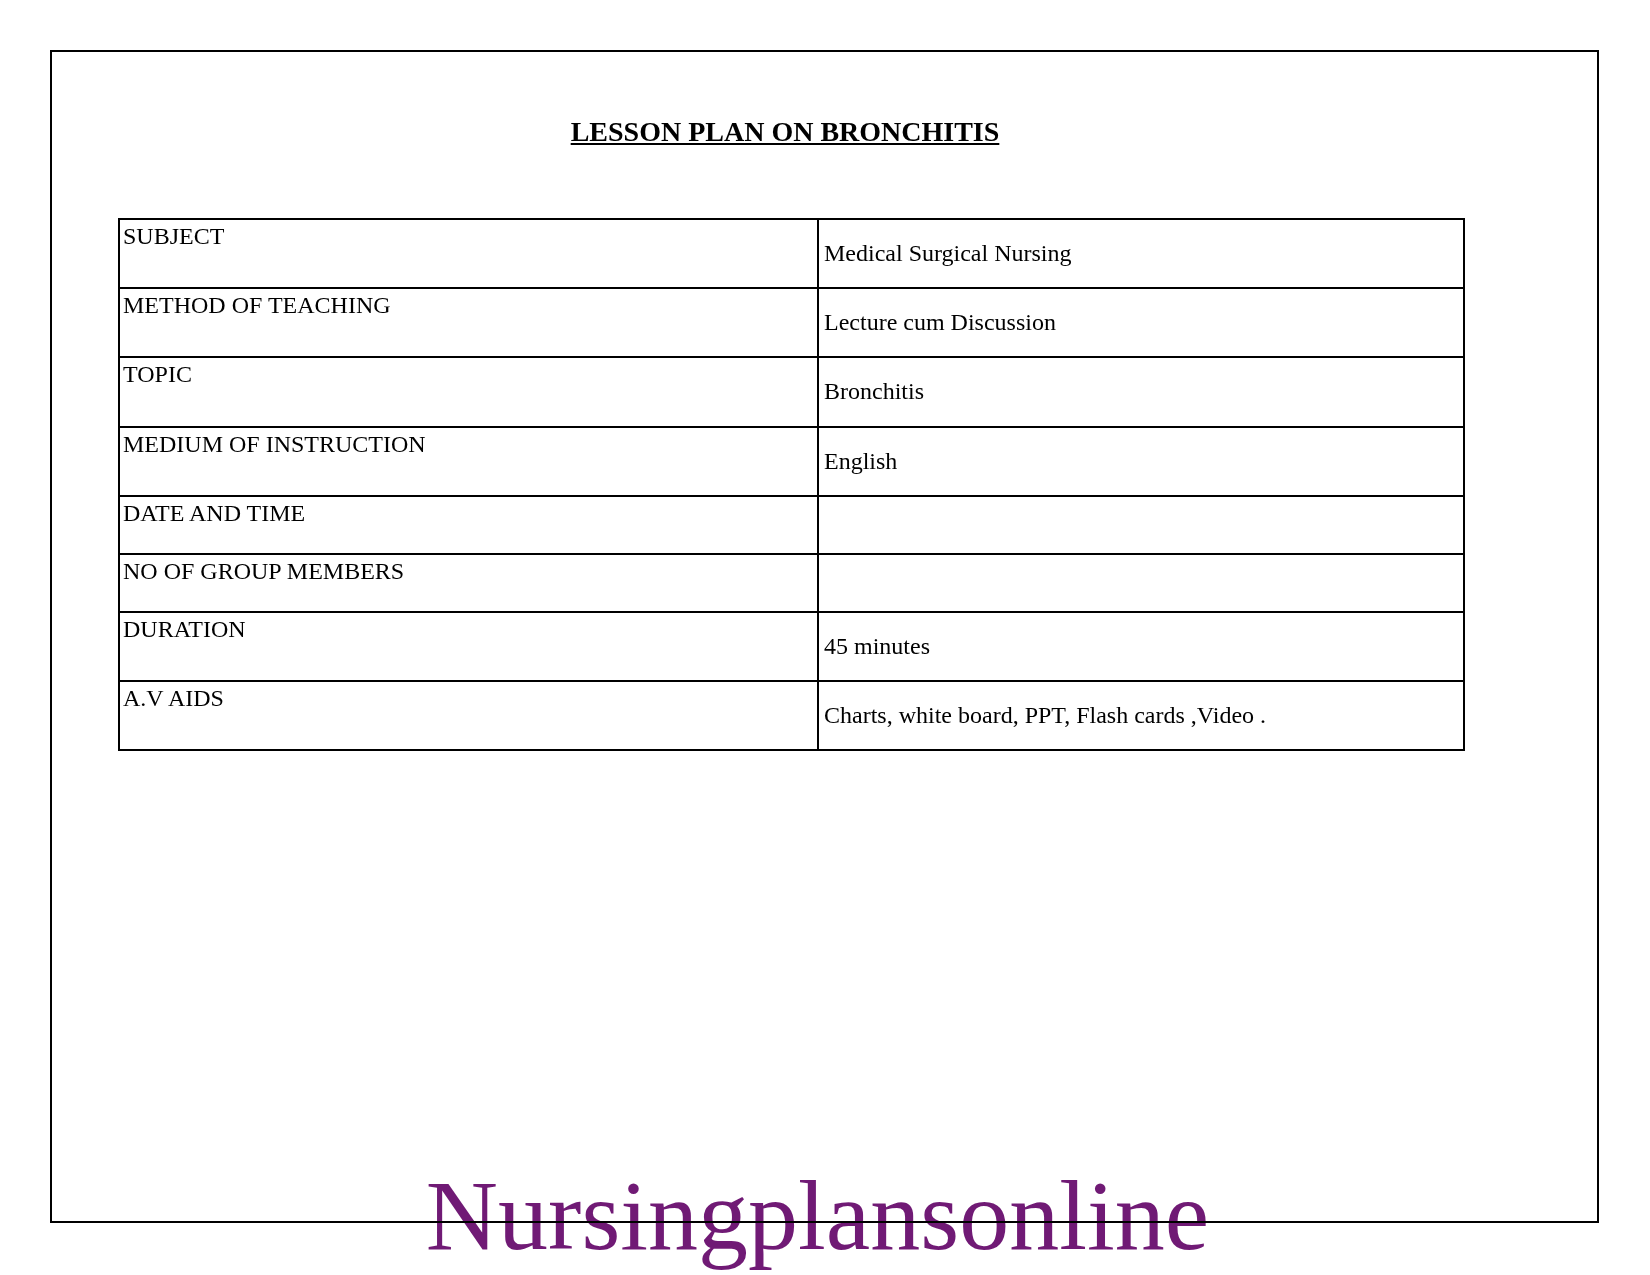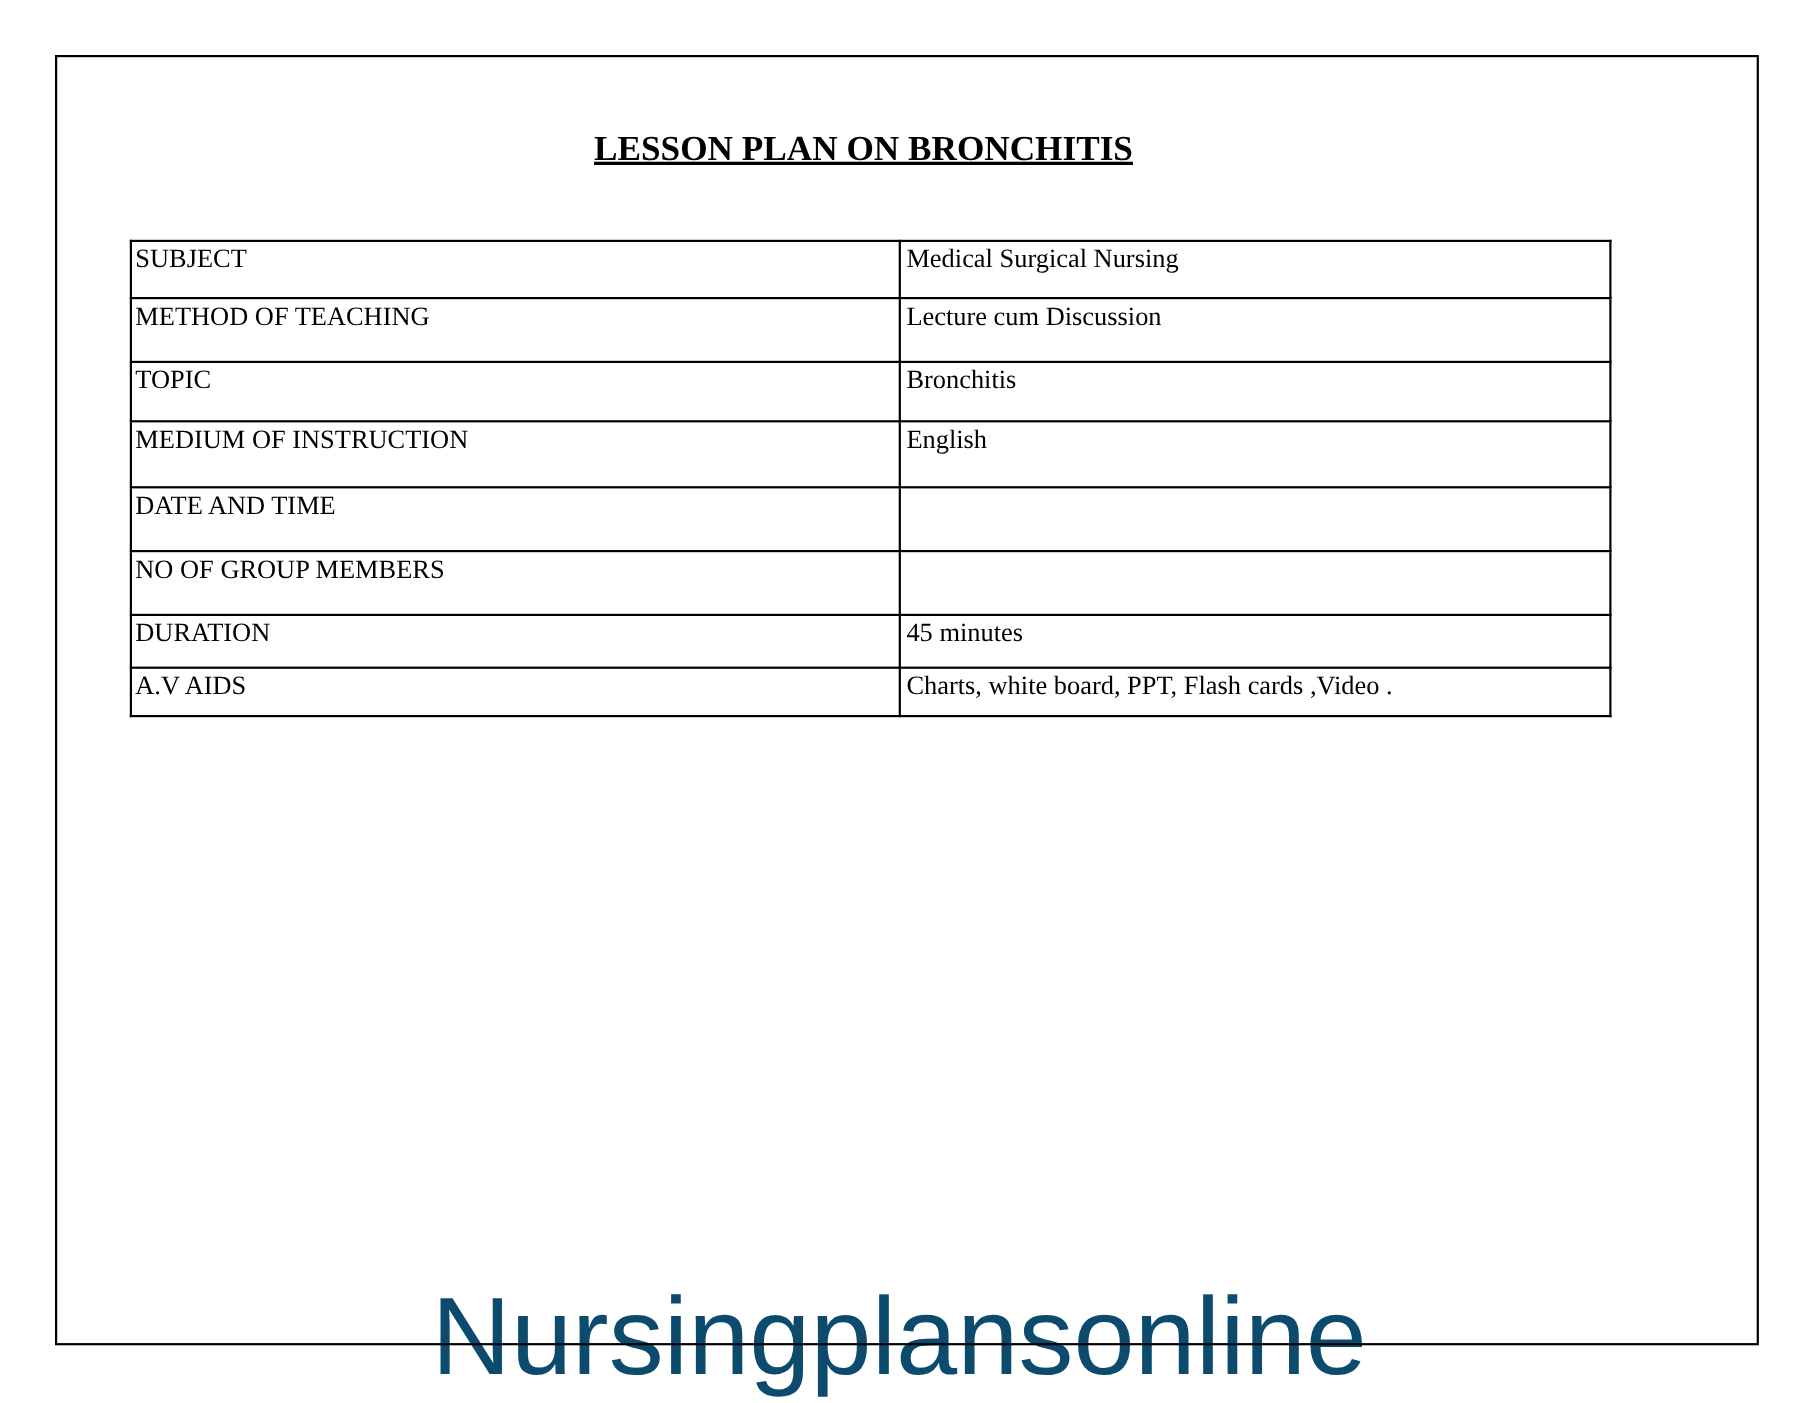--- a/index.html
+++ b/index.html
@@ -28,47 +28,47 @@
     left: 50px; top: 50px;
     width: 1549px; height: 1173px;
     border: 2px solid #000000;
     background: transparent;
     z-index: 1;
   }
   .doc-title {
     position: absolute;
     left: 120px; top: 116px; width: 1330px;
     text-align: center;
-    font-size: 32px;
+    font-size: 28px;
     font-weight: bold;
     text-decoration: underline;
     z-index: 2;
   }
   table.lesson {
     position: absolute;
     left: 118px; top: 218px;
     width: 1345px;
     border-collapse: collapse;
     table-layout: fixed;
     z-index: 2;
   }
   table.lesson td {
     border: 2px solid #000000;
     vertical-align: top;
     font-size: 24px;
     line-height: 1.3;
     overflow: hidden;
   }
   table.lesson td.label-cell { padding: 1px 3px; }
-  table.lesson td.value-cell { padding: 1px 5px; }
+  table.lesson td.value-cell { padding: 18px 5px; }
 </style>
 </head>
 <body>
 
-<div class="watermark" style="color: #0c4a6e;">Nursingplansonline</div>
+<div class="watermark" style="color: #701a75; font-family: Liberation Serif, serif;">Nursingplansonline</div>
 
 <div class="page-frame"></div>
 
 <div class="doc-title">LESSON PLAN ON BRONCHITIS</div>
 
 <table class="lesson">
   <colgroup>
     <col style="width:699px">
     <col style="width:646px">
   </colgroup>

